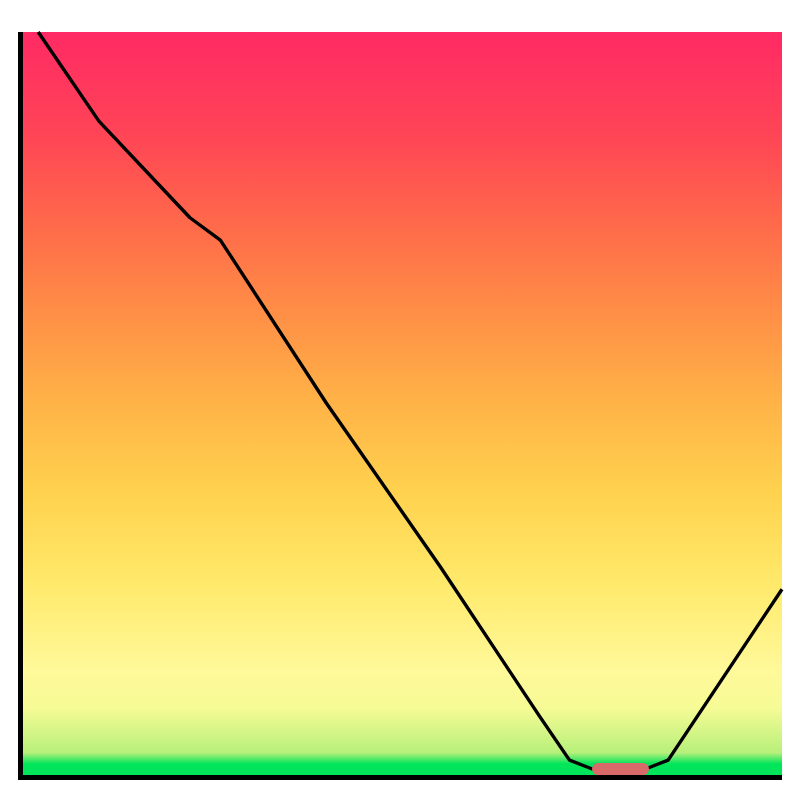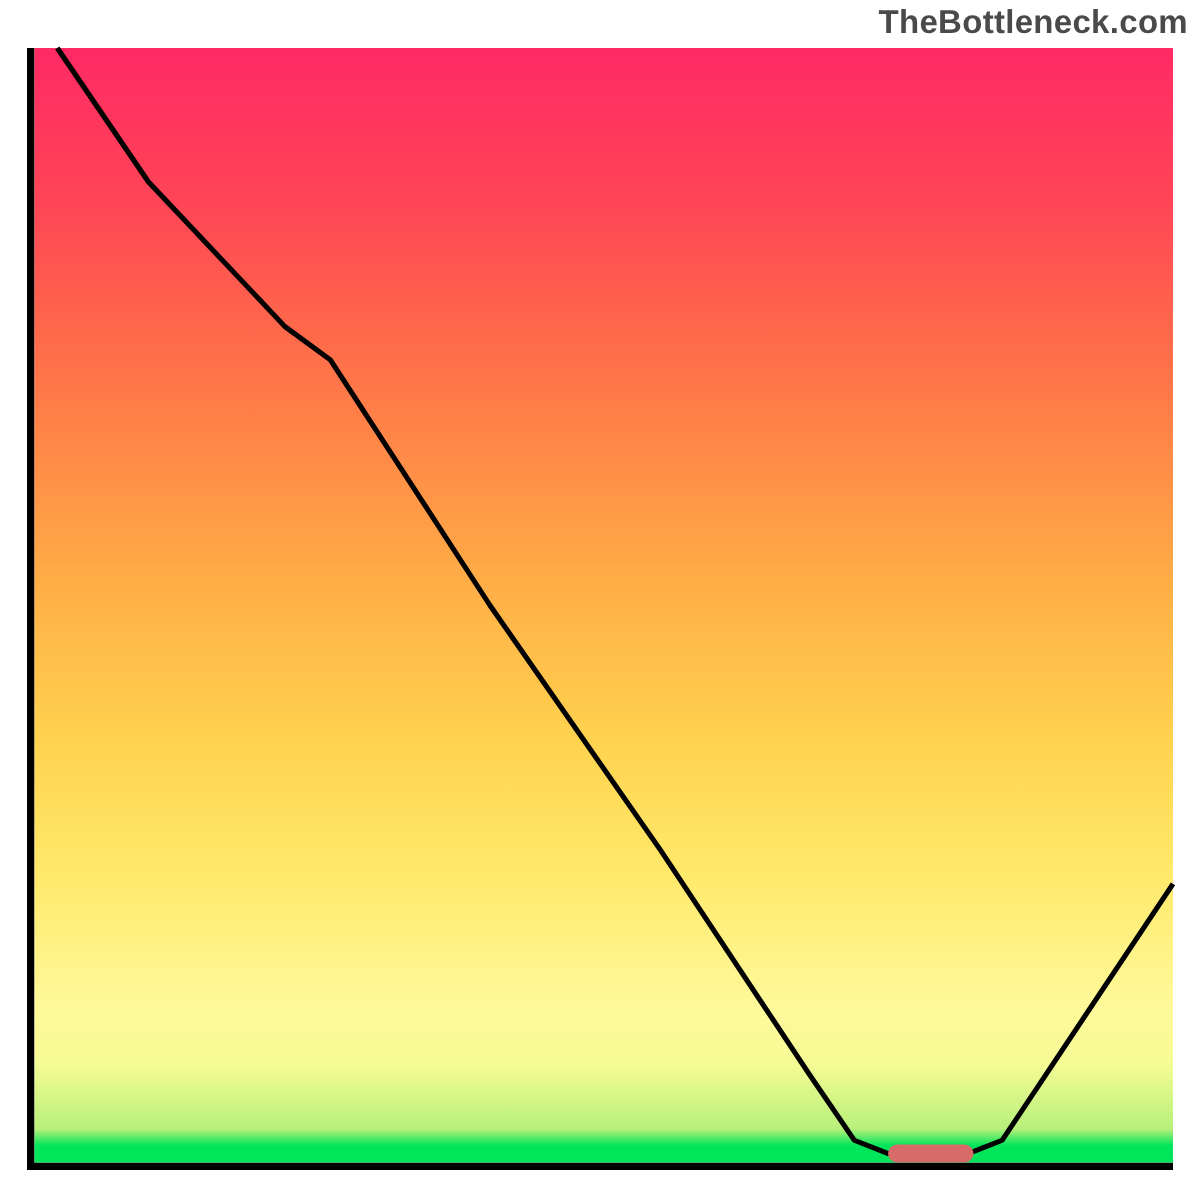--- a/index.html
+++ b/index.html
@@ -77,21 +77,20 @@
     position: absolute;
     background: #d86a6a;
     border-radius: 6px;
     height: 12px;
   }
 </style>
 </head>
 <body>
 
 <div class="wrap">
-  <div class="watermark">TheBottleneck.com</div>
 
   <div class="plot">
 
     <div class="gradient"></div>
 
     <svg class="curve" viewBox="0 0 100 100" preserveAspectRatio="none">
       <path class="curve-path" d="M2.00 0.00 L10.00 12.00 L22.00 25.00 L26.00 28.00 L40.00 50.00 L55.00 72.00 L68.00 92.00 L72.00 98.00 L75.00 99.20 L82.00 99.20 L85.00 98.00 L100.00 75.00"></path>
     </svg>
 
     <div class="marker" style="left: 569.25px; width: 56.925px; top: 731.056px;"></div>

